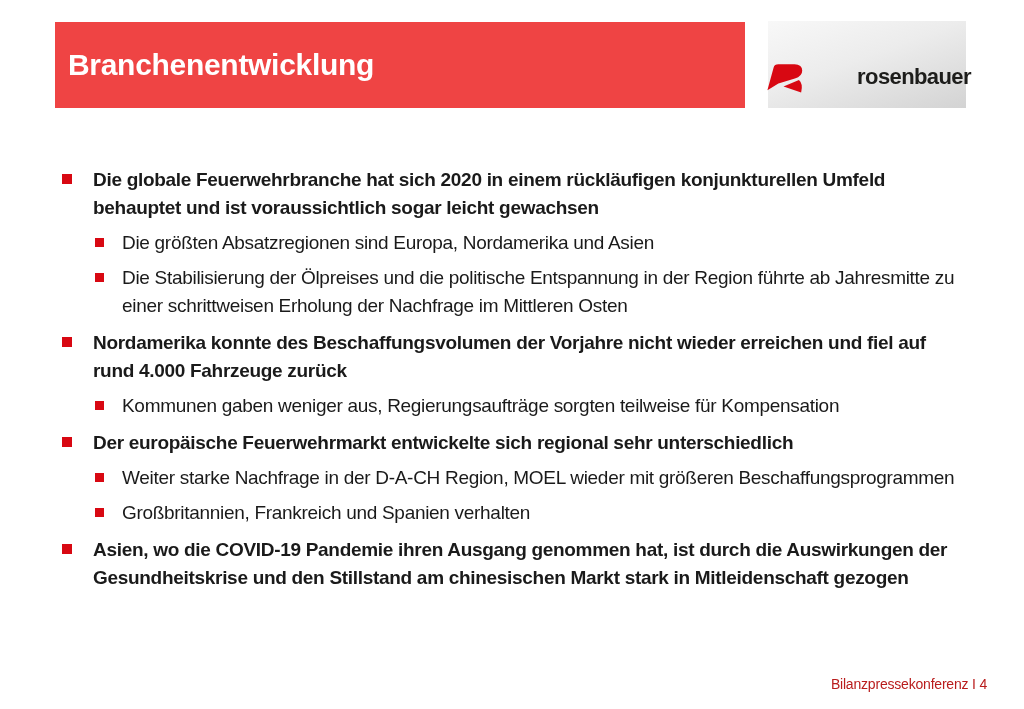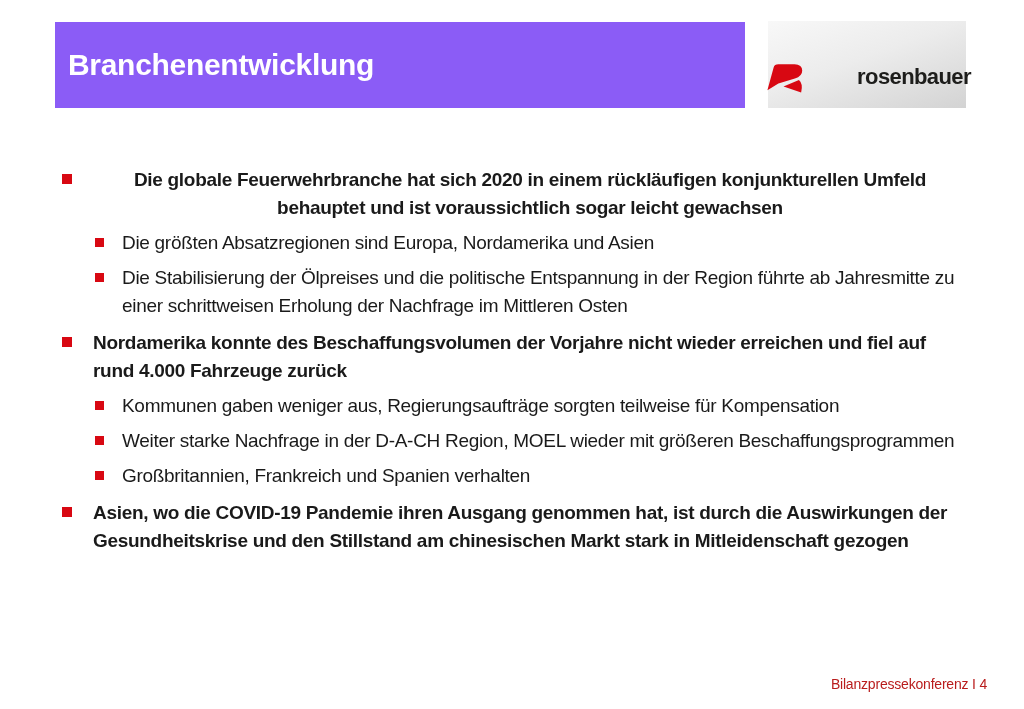--- a/index.html
+++ b/index.html
@@ -16,21 +16,21 @@
     overflow: hidden;
   }
 
   
   .title-bar {
     position: absolute;
     left: 55px;
     top: 22px;
     width: 690px;
     height: 86px;
-    background: #8b5cf6;
+    background: #ef4444;
     display: flex;
     align-items: center;
   }
   .title-bar h1 {
     margin: 0;
     padding-left: 13px;
     color: #ffffff;
     font-size: 30px;
     font-weight: 700;
     letter-spacing: -0.3px;
@@ -80,21 +80,21 @@
   }
   .bullet-row .marker {
     flex: 0 0 auto;
     background: #d80812;
     display: inline-block;
   }
   .bullet-row.lvl1 { font-weight: 700; margin-top: 9px; }
   .bullet-row.lvl1 .marker { width: 10px; height: 10px; margin: 8px 21px 0 0; }
   .bullet-row.lvl2 { font-weight: 400; margin-top: 7px; padding-left: 33px; }
   .bullet-row.lvl2 .marker { width: 9px; height: 9px; margin: 9px 18px 0 0; }
-  .bullet-row:first-child { margin-top: 0; text-align: center; }
+  .bullet-row:first-child { margin-top: 0; }
   .bullet-text { display: inline-block; }
 
   
   .footer {
     position: absolute;
     right: 37px;
     top: 676px;
     color: #b91c1c;
     font-size: 14px;
     letter-spacing: -0.2px;
@@ -136,20 +136,24 @@
     <div class="bullet-row lvl1">
       <span class="marker"></span>
       <span class="bullet-text">Nordamerika konnte des Beschaffungsvolumen der Vorjahre nicht wieder erreichen und fiel auf rund 4.000 Fahrzeuge zurück</span>
     </div>
 
     <div class="bullet-row lvl2">
       <span class="marker"></span>
       <span class="bullet-text">Kommunen gaben weniger aus, Regierungsaufträge sorgten teilweise für Kompensation</span>
     </div>
 
+    <div class="bullet-row lvl1">
+      <span class="marker"></span>
+      <span class="bullet-text">Der europäische Feuerwehrmarkt entwickelte sich regional sehr unterschiedlich</span>
+    </div>
 
     <div class="bullet-row lvl2">
       <span class="marker"></span>
       <span class="bullet-text">Weiter starke Nachfrage in der D-A-CH Region, MOEL wieder mit größeren Beschaffungsprogrammen</span>
     </div>
 
     <div class="bullet-row lvl2">
       <span class="marker"></span>
       <span class="bullet-text">Großbritannien, Frankreich und Spanien verhalten</span>
     </div>

